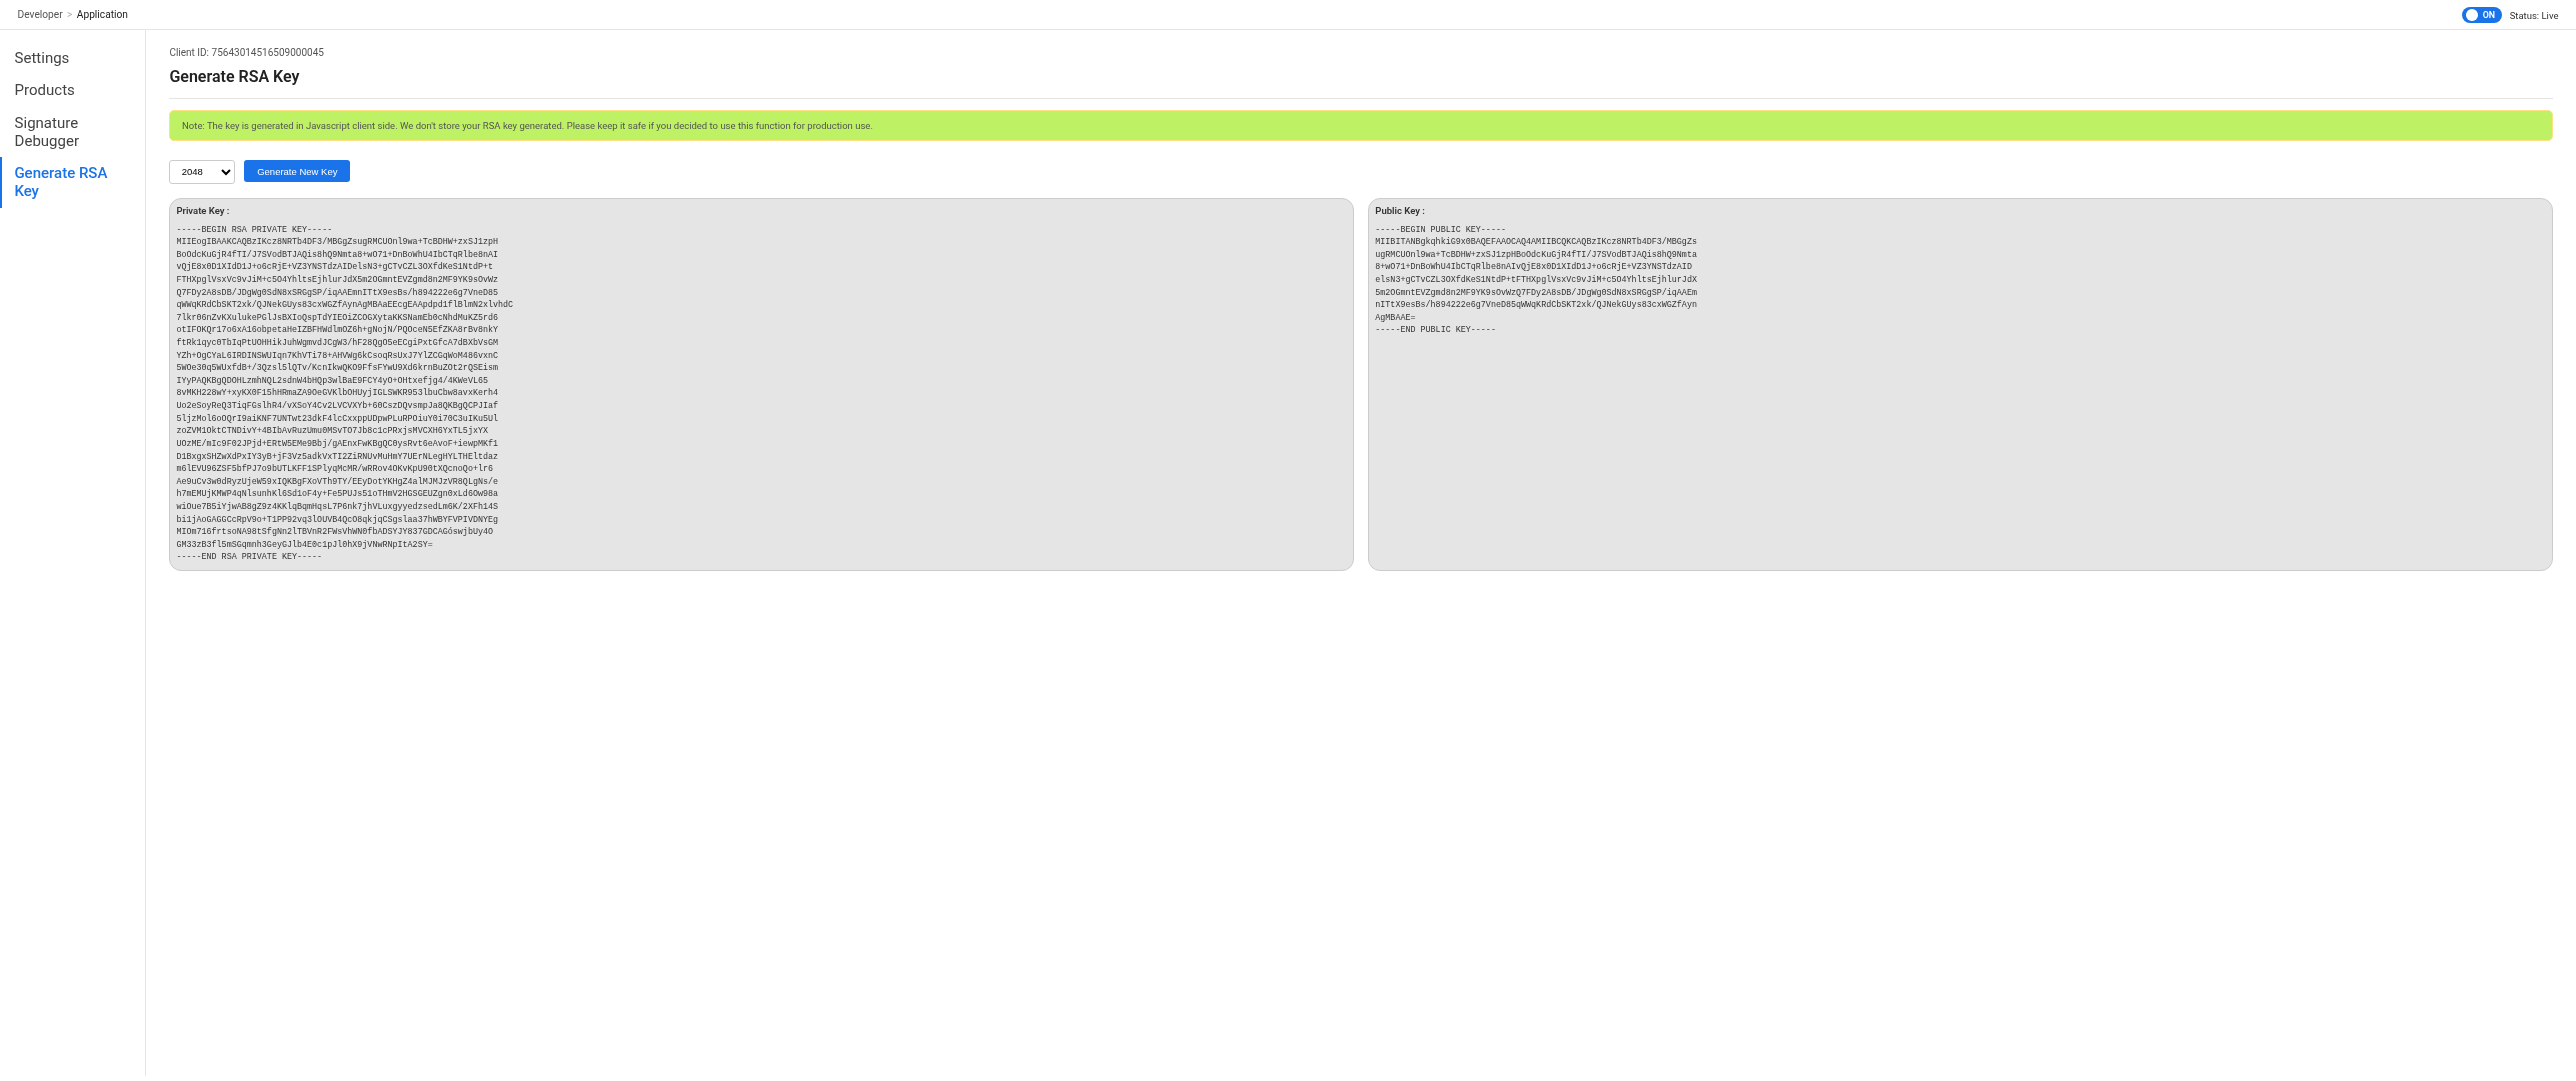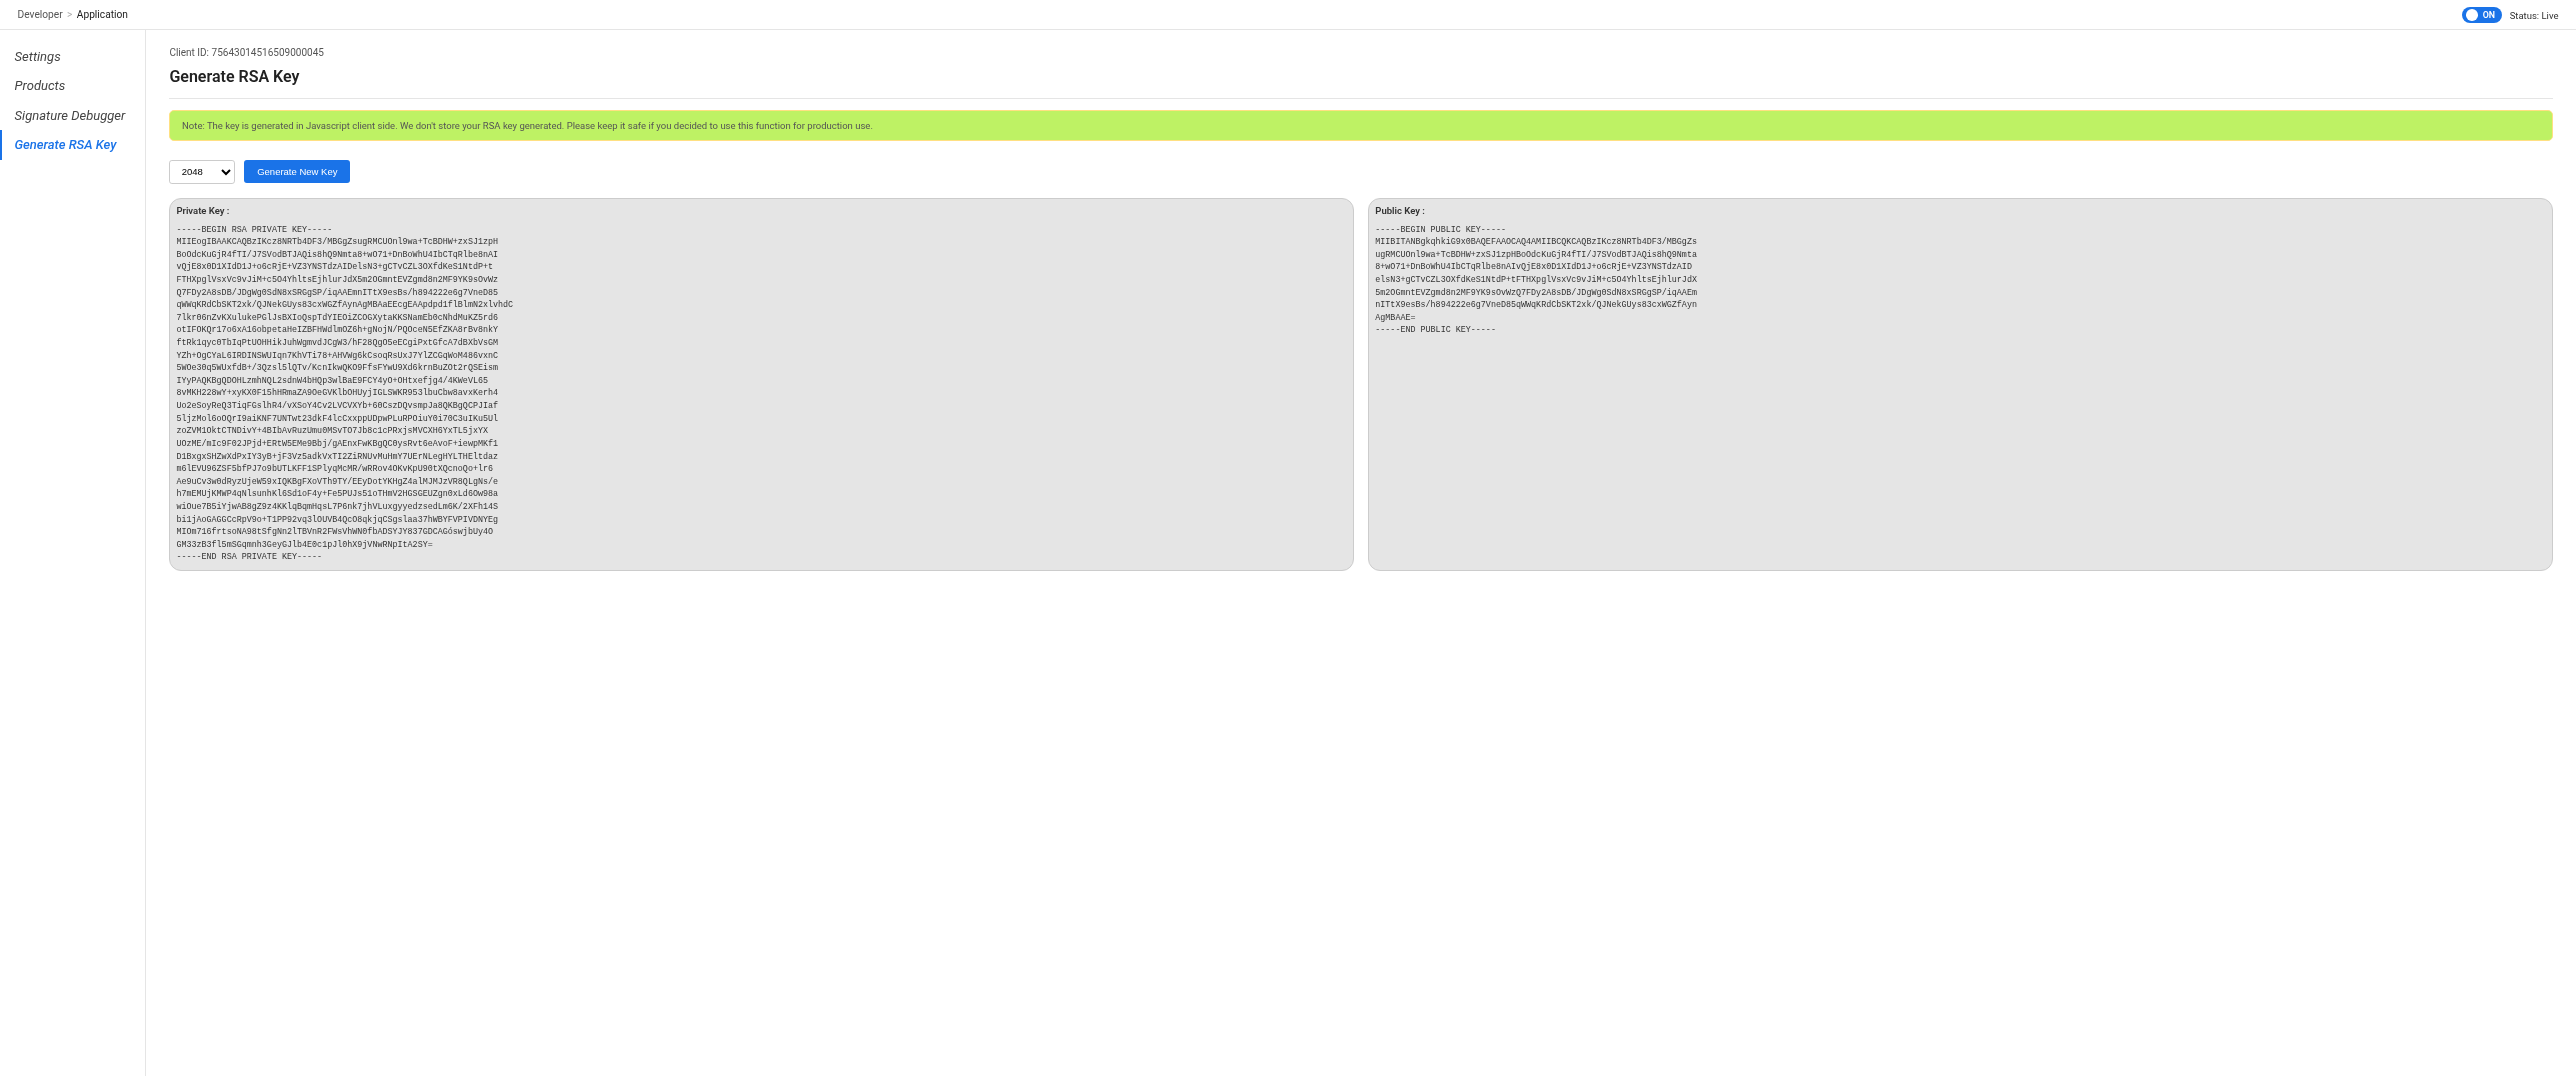--- a/index.html
+++ b/index.html
@@ -41,24 +41,23 @@
       width: 146px;
       border-right: 0.7px solid #e5e5e5;
       padding: 11.7px 0;
       flex-shrink: 0;
     }
     .sidebar-item {
       display: flex;
       align-items: center;
       padding: 7.3px 14.6px;
       cursor: pointer;
-      font-size: 13px;
+      font-size: 15px;
       color: #444;
       transition: background 0.15s;
-      font-style: italic;
     }
     .sidebar-item.active {
       color: #1a73e8;
       border-left: 2.2px solid #1a73e8;
       padding-left: 12.4px;
       font-weight: 500;
     }
     .main-content {
       flex: 1;
       padding: 17.5px 23.4px;
@@ -84,21 +83,21 @@
       background: #bef264;
       border: 0.7px solid #ffe082;
       border-radius: 5px;
       padding: 8.8px 11.7px;
       font-size: 9.5px;
       color: #555;
       margin-bottom: 19px;
     }
     .controls-row {
       display: flex;
-      align-items: center;
+      align-items: flex-start;
       gap: 8.8px;
       margin-bottom: 14.6px;
     }
     .key-size-select {
       border: 0.7px solid #ccc;
       border-radius: 2.9px;
       padding: 4.4px 7.3px;
       font-size: 9.5px;
       background: #fff;
       cursor: pointer;

